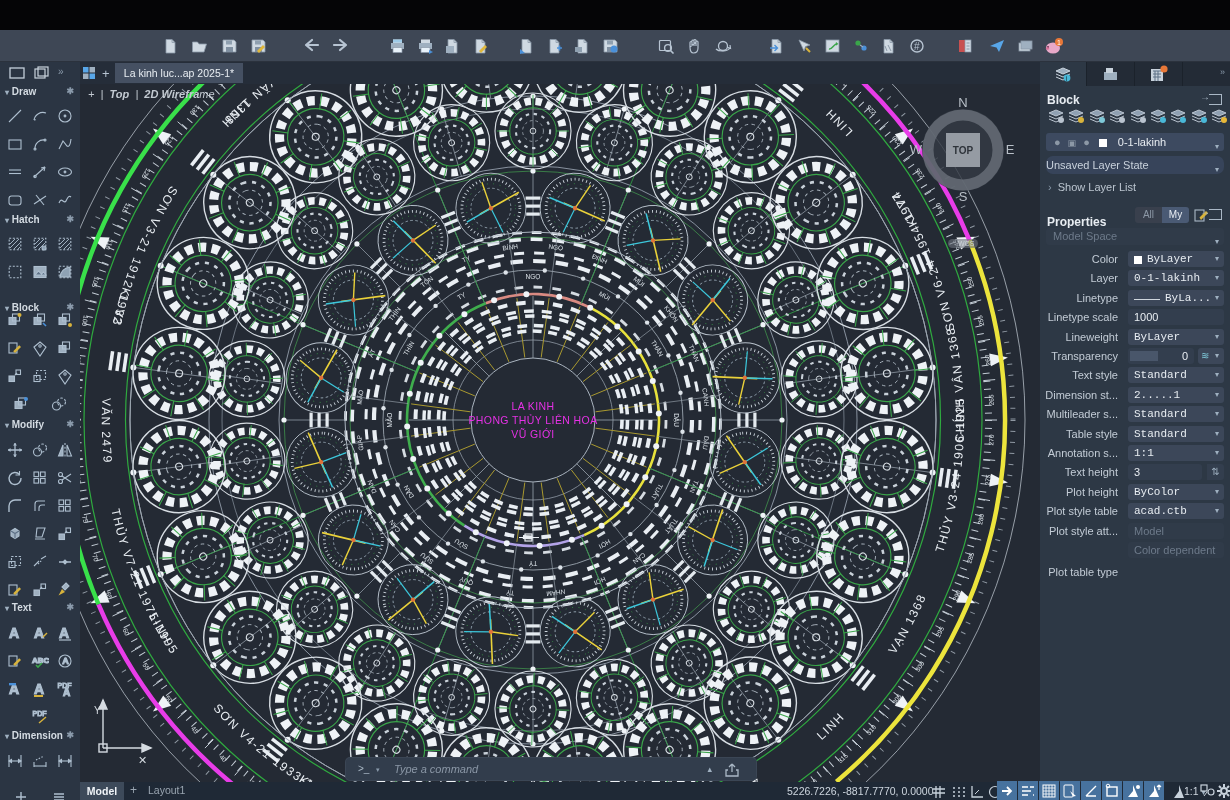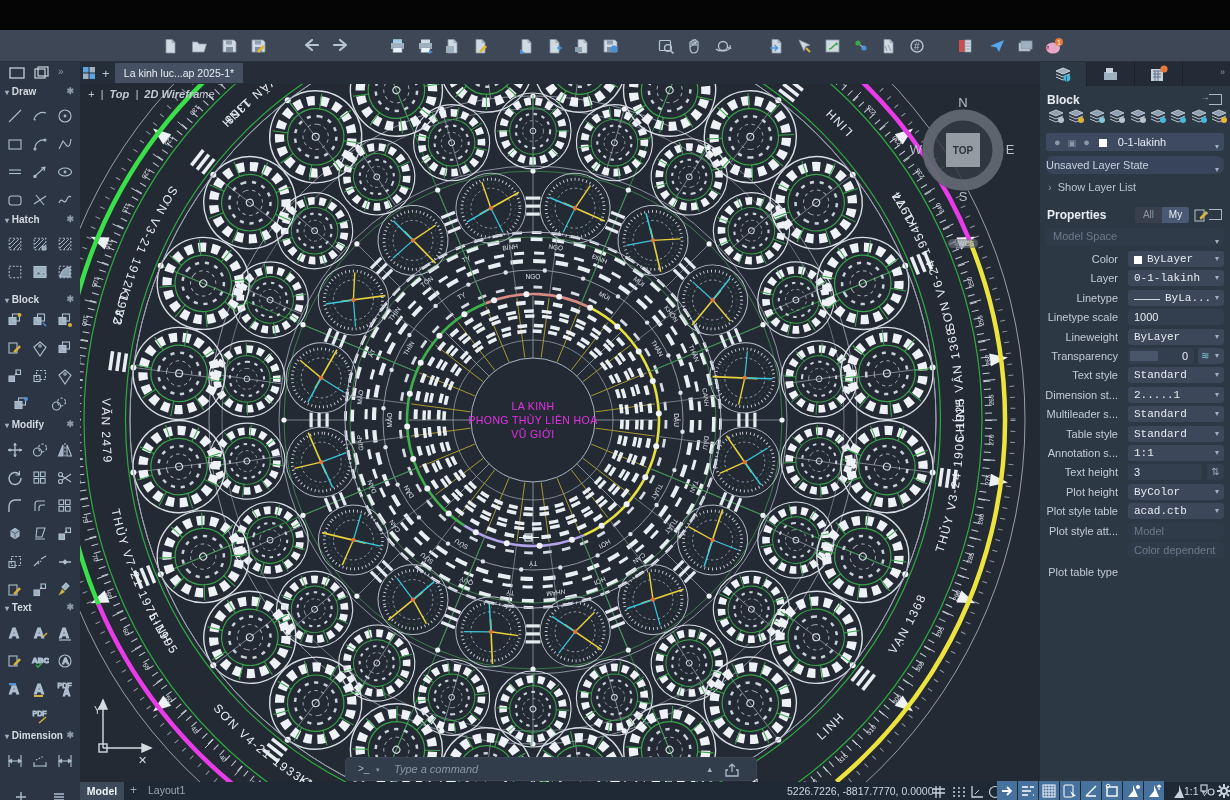--- a/index.html
+++ b/index.html
@@ -954,21 +954,21 @@
           <path d="M4 12l3.5-4 3 3 2-2 2.5 3z" fill="#5d7086"></path>
         </svg>
       </div>
       <div class="cell">
         <svg width="18" height="18" viewBox="0 0 18 18" fill="none" stroke="#aebfcf" stroke-width="1.1">
           <rect x="3.2" y="3.2" width="11.6" height="11.6" fill="none" stroke-dasharray="2 1.6"></rect>
           <path d="M4 14 A11 11 0 0 1 14 4 L14 14 Z" fill="#8fa2b4"></path>
         </svg>
       </div>
     </div>
-    <div class="sech" style="top:232px"><span class="tri">▾</span> Block<span class="gear">✱</span></div>
+    <div class="sech" style="top:240px"><span class="tri">▾</span> Block<span class="gear">✱</span></div>
     <div class="irow" style="top:245px">
       <div class="cell">
         <svg width="18" height="18" viewBox="0 0 18 18" fill="none" stroke="#aebfcf" stroke-width="1.1">
           <rect x="3" y="6.5" width="7" height="7" fill="#9fb0c0"></rect>
           <rect x="6.5" y="3" width="7" height="7" fill="none"></rect>
           <circle cx="13.5" cy="4" r="2" fill="#d8b33c" stroke="none"></circle>
         </svg>
       </div>
       <div class="cell">
         <svg width="18" height="18" viewBox="0 0 18 18" fill="none" stroke="#aebfcf" stroke-width="1.1">
@@ -1374,21 +1374,21 @@
       <g fill="none" stroke="#b9c3cf" stroke-width="1">
         <path d="M2 11l7 3 7-3"></path>
         <path d="M2 8l7 3 7-3"></path>
         <path d="M2 5l7 3 7-3l-7-3z" fill="#8fa0b2"></path>
       </g>
       <circle cx="14" cy="12" r="3" fill="#e8b838"></circle>
     </svg>
  <div id="layerdd"><span style="margin-left:8px;color:#8c98a6">●</span><span style="margin-left:7px;color:#8c98a6;font-size:9px">▣</span><span style="margin-left:7px;color:#8c98a6">●</span><span class="csw" style="margin-left:9px"></span><span style="margin-left:6px">0-1-lakinh</span><span class="caret" style="top:5px">▾</span></div>
  <div id="statedd">Unsaved Layer State<span class="caret" style="top:5px">▾</span></div>
  <div id="showlayer"><span style="color:#8a9aab">›</span>&nbsp;&nbsp;Show Layer List</div>
- <div class="rhead" style="top:146px">Properties</div>
+ <div class="rhead" style="top:153px">Properties</div>
  <div class="abs" style="left:95px;top:145px;width:27px;height:16px;background:#39404d;border-radius:3px 0 0 3px;color:#8c98a6;font-size:10px;text-align:center;line-height:16px">All</div>
  <div class="abs" style="left:122px;top:145px;width:27px;height:16px;background:#4a5a74;border-radius:0 3px 3px 0;color:#e8edf2;font-size:10px;text-align:center;line-height:16px">My</div>
  <svg class="abs" style="left:153px;top:145px" width="18" height="16">
       <rect x="2" y="3" width="9" height="11" fill="none" stroke="#aab8c6" stroke-width="1.1"></rect>
       <path d="M8 13 L15 6 L13 4 L6.5 10.5 Z" fill="#d8b33c"></path>
     </svg>
  <div class="exit" style="top:147px"></div>
  <div class="abs" style="left:6px;top:166px;width:178px;height:17px;background:#303b49;border-radius:3px;color:#6d7a8a;font-size:11px;line-height:17px;padding-left:7px">Model Space<span class="caret" style="top:5px">▾</span></div>
 </div>
 <div style="position:absolute;left:1040px;top:251px;width:190px;height:531px">&nbsp;</div>

